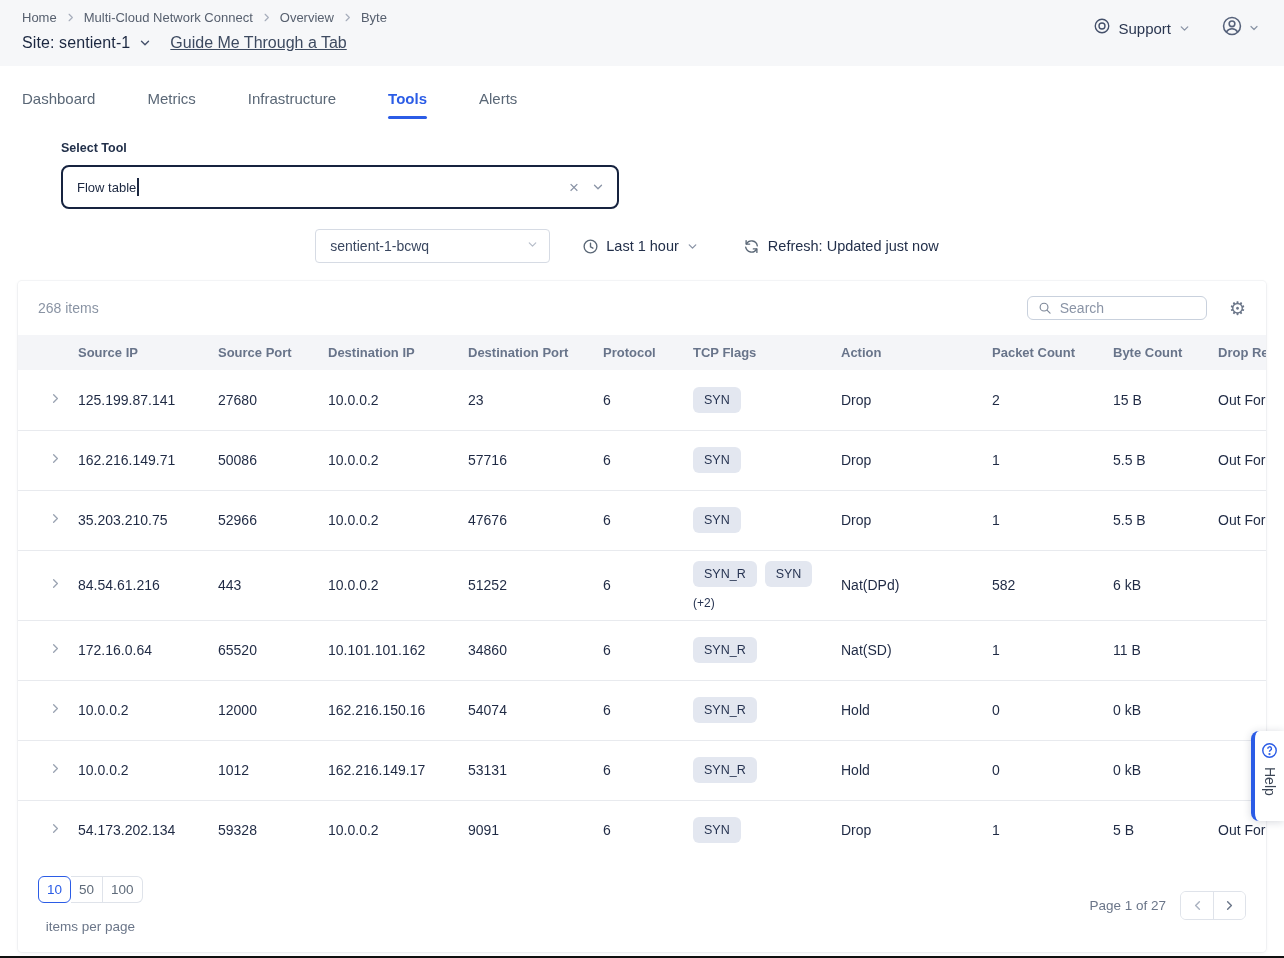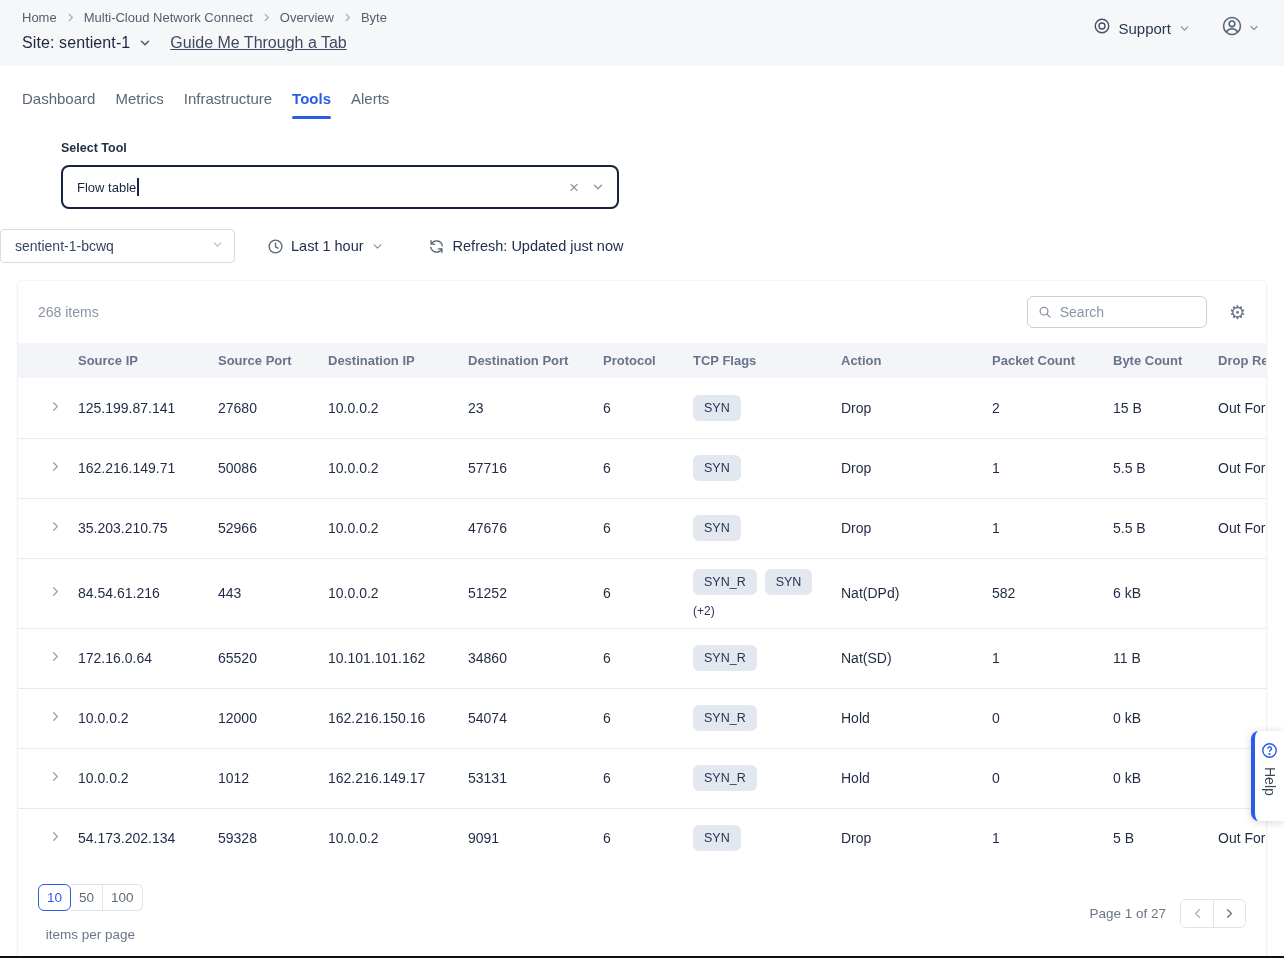--- a/index.html
+++ b/index.html
@@ -15,52 +15,52 @@
   .title-row { display:flex; align-items:center; margin-top:9px; }
   .site-title { font-size:16px; font-weight:400; color:#1b2740; letter-spacing:.1px; }
   .title-chevron { margin-left:8px; display:flex; }
   .guide-link { margin-left:18px; font-size:16px; color:#3d4a60; cursor:pointer;text-decoration:underline; }
   .topbar-right { position:absolute; top:15px; right:24px; display:flex; align-items:center; gap:30px; }
   .support-wrap { display:flex; align-items:center; gap:7px; cursor:pointer; }
   .support-label { font-size:15px; color:#2a3650; }
   .account-wrap { display:flex; align-items:center; gap:5px; cursor:pointer; }
 
   
-  .tabs { display:flex; gap:20px; padding:24px 22px 0; background:#fff; }
+  .tabs { display:flex; gap:52px; padding:24px 22px 0; background:#fff; }
   .tab { font-size:15px; color:#5a6776; padding-bottom:12px; cursor:pointer; position:relative; background:none; border:none; font-family:inherit; }
   .tab.active { color:#2b5ce6; font-weight:700; }
   .tab.active::after { content:""; position:absolute; left:0; right:0; bottom:0; height:3px; background:#2b5ce6; border-radius:2px; }
 
   
   .tool-section { padding:22px 22px 0;margin-left:39px; }
   .tool-label { font-size:12.5px; font-weight:700; color:#22304a; margin-bottom:10px; }
   .tool-combo { width:558px; height:44px; border:2px solid #16233f; border-radius:8px; background:#fff;
     display:flex; align-items:center; padding:0 12px 0 14px; }
   .tool-value { font-size:13px; color:#1b2740; }
   .caret { display:inline-block; width:1.5px; height:18px; background:#1b2740; margin-left:1px; vertical-align:-4px; }
   .combo-actions { margin-left:auto; display:flex; align-items:center; gap:12px; }
   .clear-x { font-size:17px; color:#8a94a6; cursor:pointer; line-height:1; }
 
   
-  .filter-row { display:flex; align-items:center; justify-content:flex-start; padding:20px 30px 0 0; }
+  .filter-row { display:flex; align-items:center; justify-content:center; padding:20px 30px 0 0; }
   .site-dropdown { width:235px; height:34px; border:1px solid #d6dbe4; border-radius:4px; display:flex; align-items:center;
     padding:0 10px 0 14px; font-size:14px; color:#3a4760; cursor:pointer; background:#fff; }
   .site-dropdown .chev { margin-left:auto; }
   .time-range { display:flex; align-items:center; gap:7px; margin-left:32px; cursor:pointer; }
   .time-range-label { font-size:14.5px; color:#222f4a; }
   .refresh-wrap { display:flex; align-items:center; gap:8px; margin-left:44px; cursor:pointer; }
   .refresh-label { font-size:14.5px; color:#222f4a; }
 
   
   .card { margin:18px 18px 0; width:1248px; background:#fff; border-radius:4px;
     box-shadow:0 0 0 1px rgba(27,39,64,0.04), 0 1px 4px rgba(27,39,64,0.06); }
   .card-head { display:flex; align-items:center; justify-content:space-between; padding:15px 20px; }
   .items-count { font-size:14px; color:#8a94a4; }
   .card-head-right { display:flex; align-items:center; gap:22px; }
-  .search-box { width:180px; height:32px; border:1px solid #c9d1dd; border-radius:6px; display:flex; align-items:center; padding:0 10px; gap:8px; background:#fff; }
+  .search-box { width:180px; height:24px; border:1px solid #c9d1dd; border-radius:6px; display:flex; align-items:center; padding:0 10px; gap:8px; background:#fff; }
   .search-box input { border:none; outline:none; width:100%; font-size:14px; font-family:inherit; color:#1f2a44; background:transparent; }
   .search-box input::placeholder { color:#8a94a6; }
   .gear { font-family:"DejaVu Sans",sans-serif; font-size:19px; color:#6b7689; cursor:pointer; line-height:1; }
 
   .table-clip { width:1248px; overflow:hidden; }
   table { width:1358px; table-layout:fixed; border-collapse:collapse; }
   thead th { background:#f4f5f8; font-size:13px; font-weight:700; color:#68748a; text-align:left;
     padding:10px 16px 10px 0; }
   tbody td { font-size:14px; color:#1f2a44; height:60px; vertical-align:middle; padding:10px 12px 10px 0;
     border-bottom:1px solid #e8eaee; }

